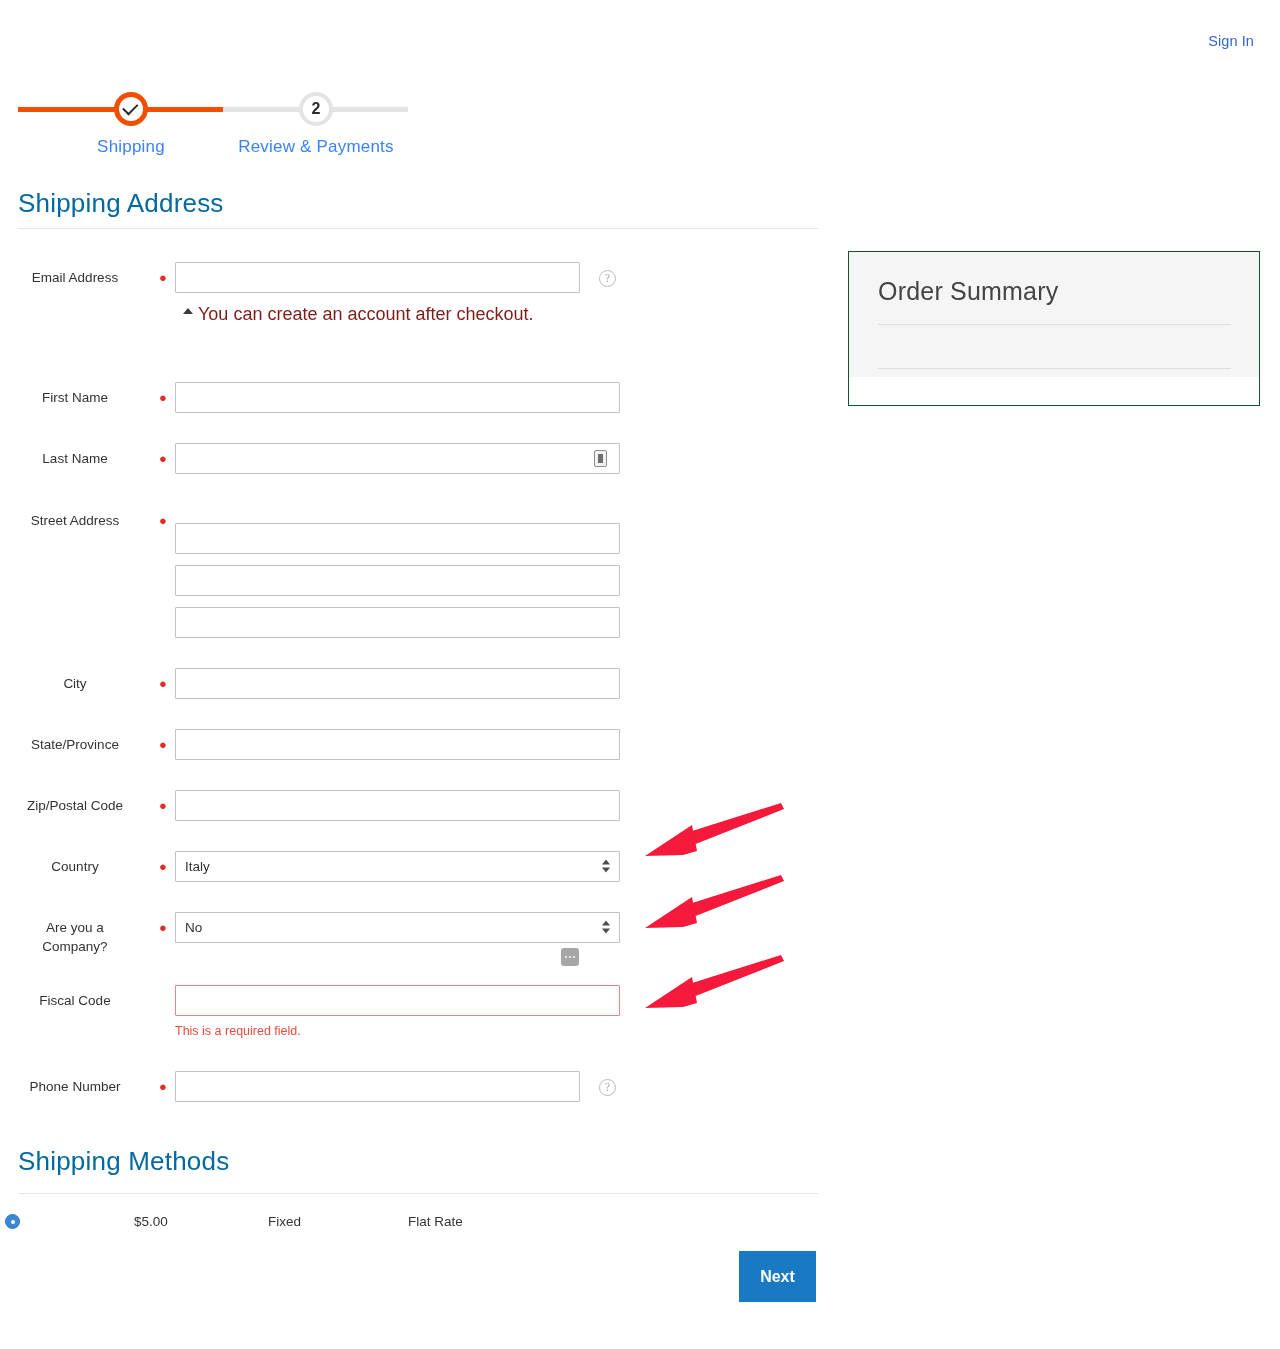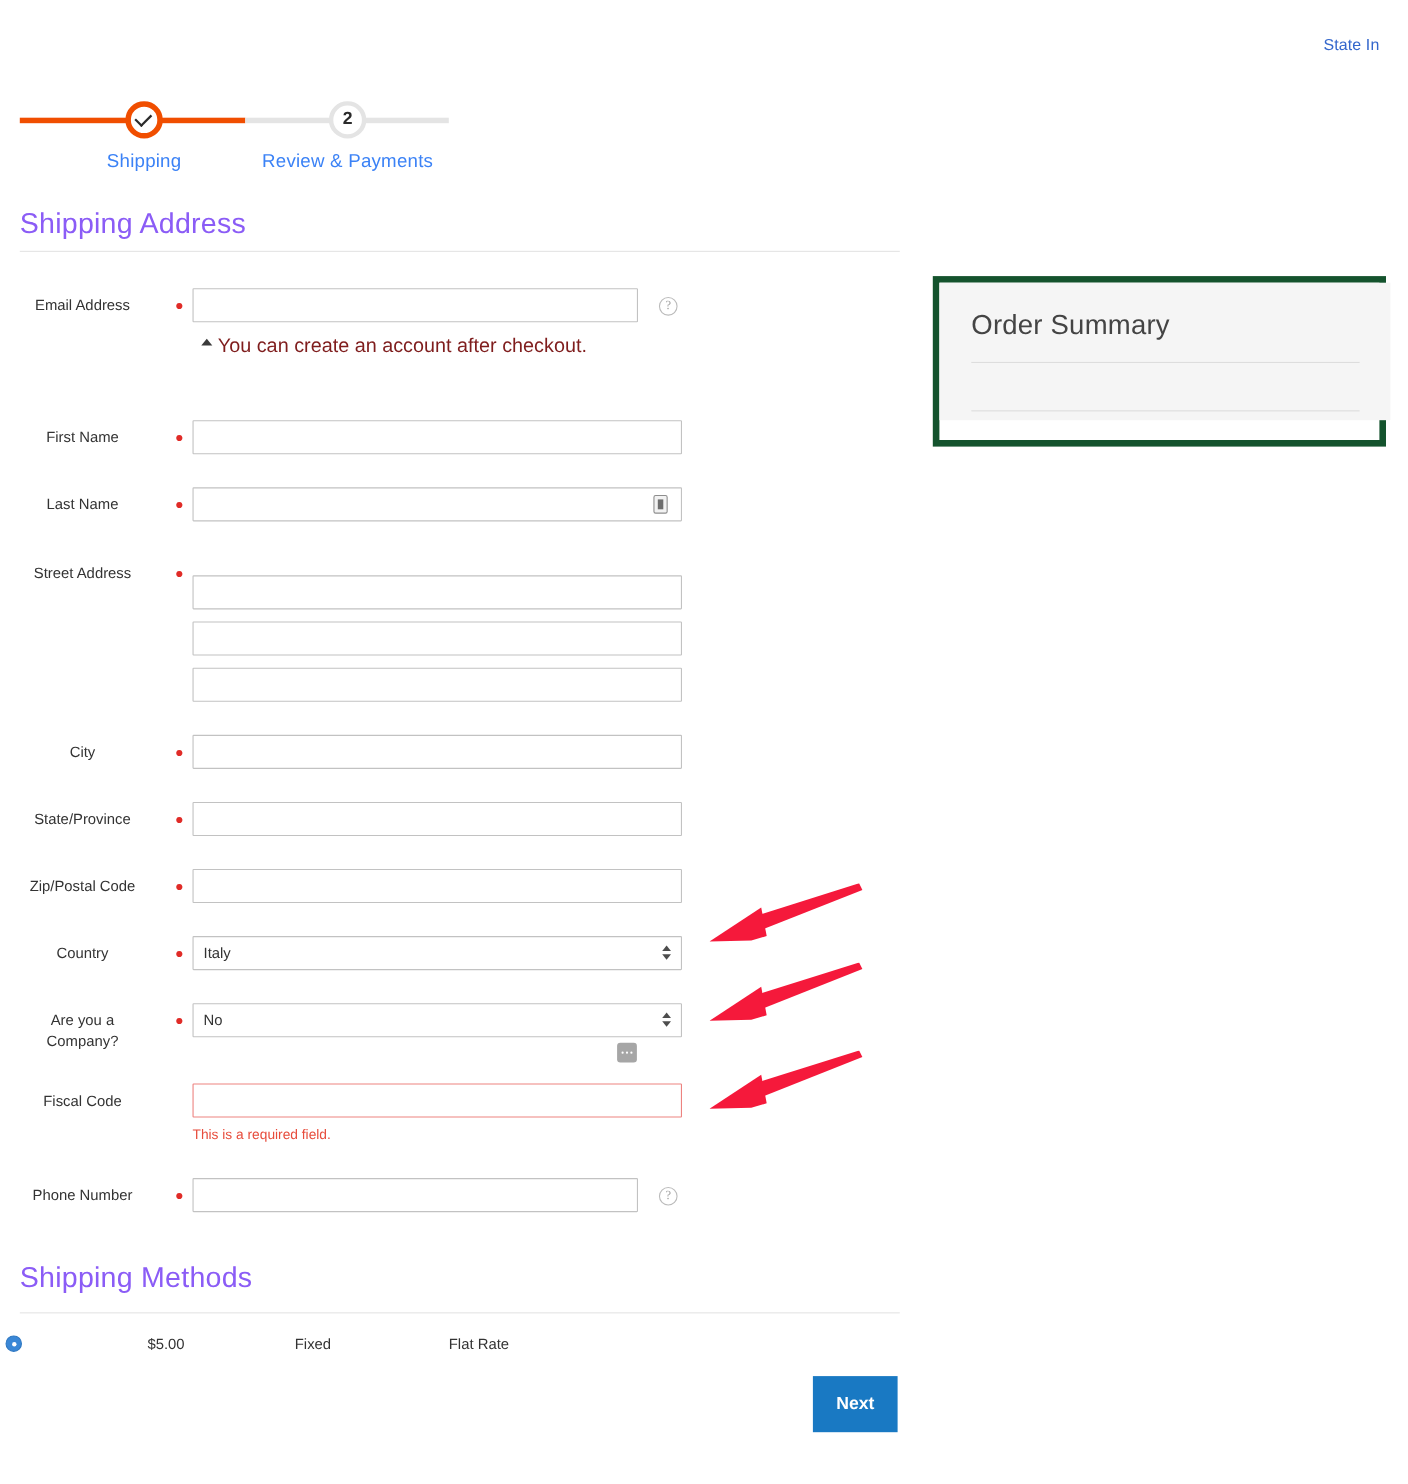--- a/index.html
+++ b/index.html
@@ -98,21 +98,21 @@
   }
   .step-label.active { color: #3b82f6; }
   .step-label.inactive { color: #3b82f6; }
 
   
   .section-title {
     position: absolute;
     left: 18px;
     font-size: 26px;
     font-weight: 300;
-    color: #8b5cf6;
+    color: #0369a1;
     letter-spacing: .2px;
   }
   .section-rule {
     position: absolute;
     left: 18px;
     height: 1px;
     background: #e4e4e4;
   }
 
   
@@ -230,21 +230,21 @@
   }
 
   
   .order-summary {
     position: absolute;
     left: 848px;
     top: 251px;
     width: 412px;
     height: 155px;
     background: #ffffff;
-    border: 6px solid #14532d;
+    border: 1px solid #14532d;
   }
   .order-summary-inner {
     position: absolute;
     left: 0; top: 0;
     width: 410px;
     height: 125px;
     background: #f5f5f5;
   }
   .os-title {
     position: absolute;
@@ -327,21 +327,21 @@
 
   
   .arrow-svg { position: absolute; }
 </style>
 </head>
 <body>
 
 <div class="header">
 
 
-  <a class="signin-link" href="#">State In</a>
+  <a class="signin-link" href="#">Sign In</a>
 </div>
 
 <div class="progress">
   <div class="bar-done"></div>
   <div class="bar-todo"></div>
 
   <div class="step step-1">
     <div class="circle active">
       <div class="check"></div>
     </div>

